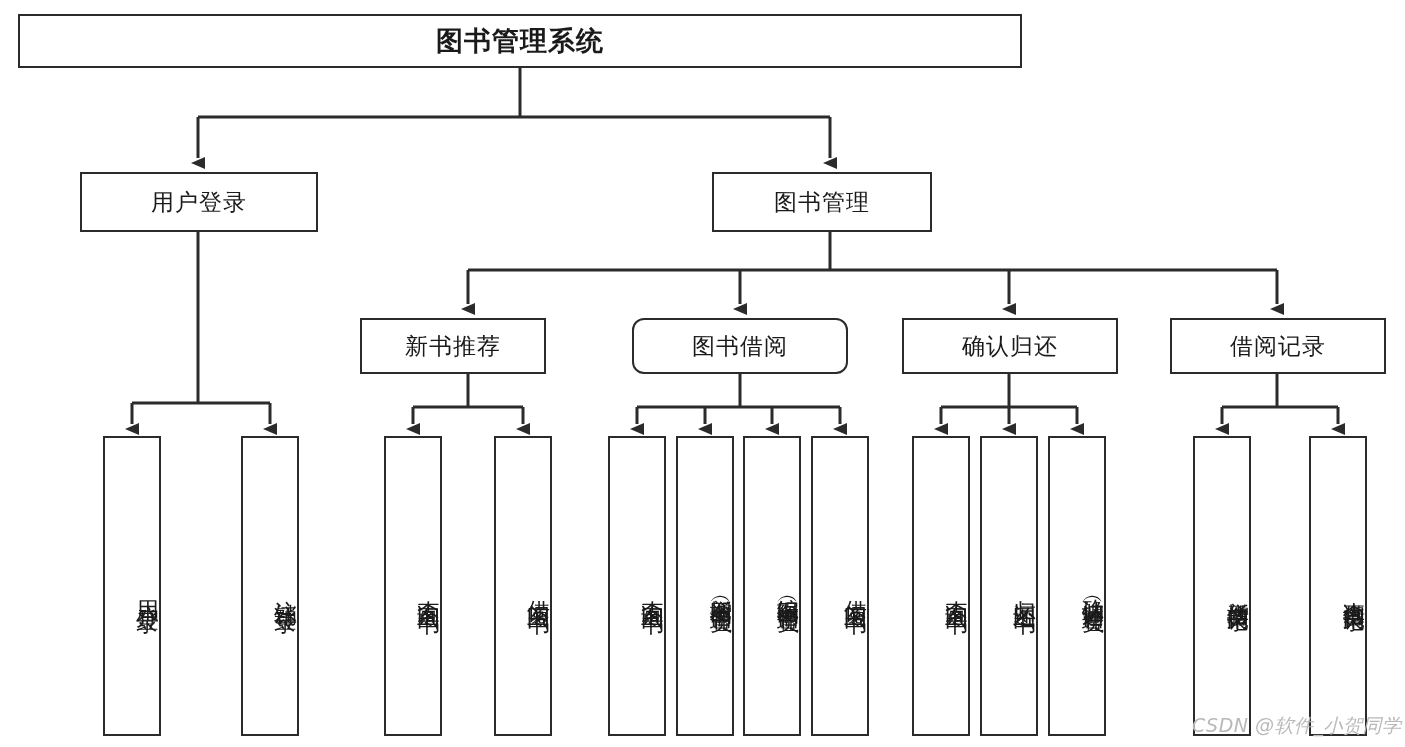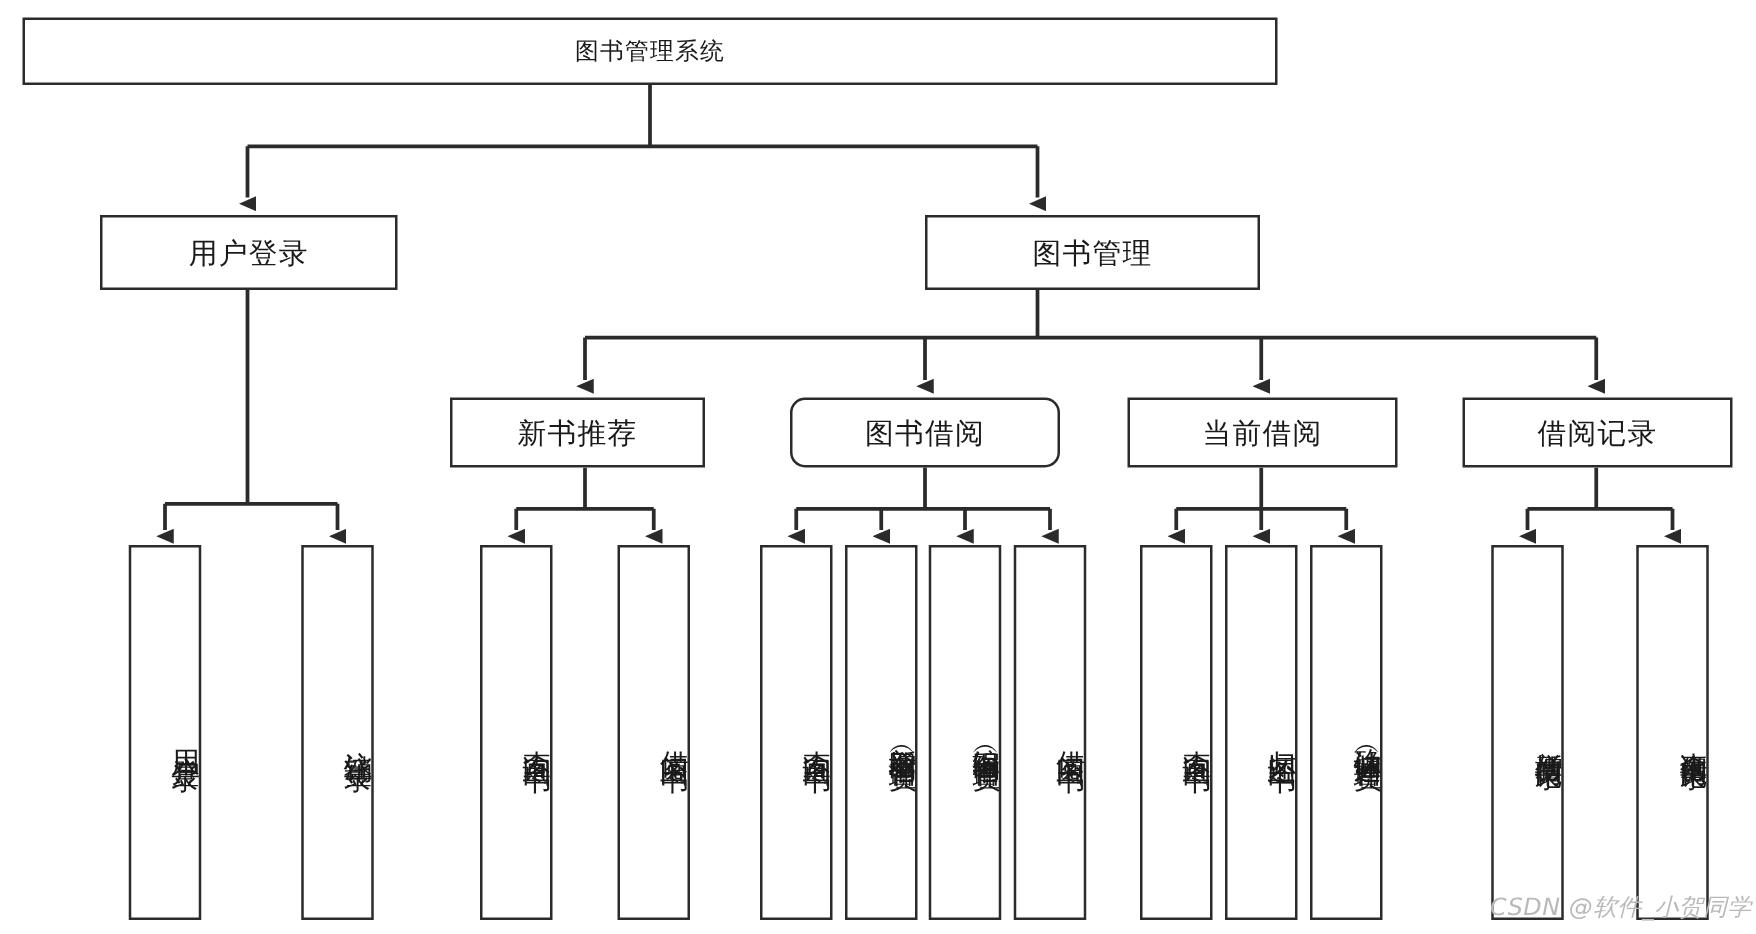--- a/index.html
+++ b/index.html
@@ -33,22 +33,23 @@
     display: flex;
     align-items: center;
     justify-content: center;
     color: #1a1a1a;
   }
   .node.horiz {
     font-size: 23px;
     letter-spacing: 1px;
   }
   .node.root {
-    font-size: 19px;
+    font-size: 27px;
     letter-spacing: 1px;
+    font-weight: bold;
   }
   .node.vert {
     writing-mode: vertical-rl;
     text-orientation: upright;
     font-size: 23px;
     letter-spacing: 4px;
     line-height: 1;
     padding-top: 8px;
     align-items: flex-start;
     justify-content: center;
@@ -122,32 +123,32 @@
     </g>
   </svg>
 
   <div class="node root" style="left:18px; top:14px; width:1004px; height:54px;">
     <span>图书管理系统</span>
   </div>
 
   <div class="node horiz" style="left:80px; top:172px; width:238px; height:60px;">
     <span>用户登录</span>
   </div>
-  <div class="node horiz" style="left:740px; top:172px; width:268px; height:60px;">
+  <div class="node horiz" style="left:712px; top:172px; width:220px; height:60px;">
     <span>图书管理</span>
   </div>
 
-  <div class="node horiz" style="left:360px; top:318px; width:204px; height:56px;">
+  <div class="node horiz" style="left:360px; top:318px; width:186px; height:56px;">
     <span>新书推荐</span>
   </div>
   <div class="node horiz" style="left:632px; top:318px; width:216px; height:56px;border-radius:12px;">
     <span>图书借阅</span>
   </div>
   <div class="node horiz" style="left:902px; top:318px; width:216px; height:56px;">
-    <span>当前借阅</span>
+    <span>确认归还</span>
   </div>
   <div class="node horiz" style="left:1170px; top:318px; width:216px; height:56px;">
     <span>借阅记录</span>
   </div>
 
   <div class="node vert" style="left:103px; top:436px; width:58px; height:300px;">
     <span>用户登录</span>
   </div>
   <div class="node vert" style="left:241px; top:436px; width:58px; height:300px;">
     <span>注销登录</span>

